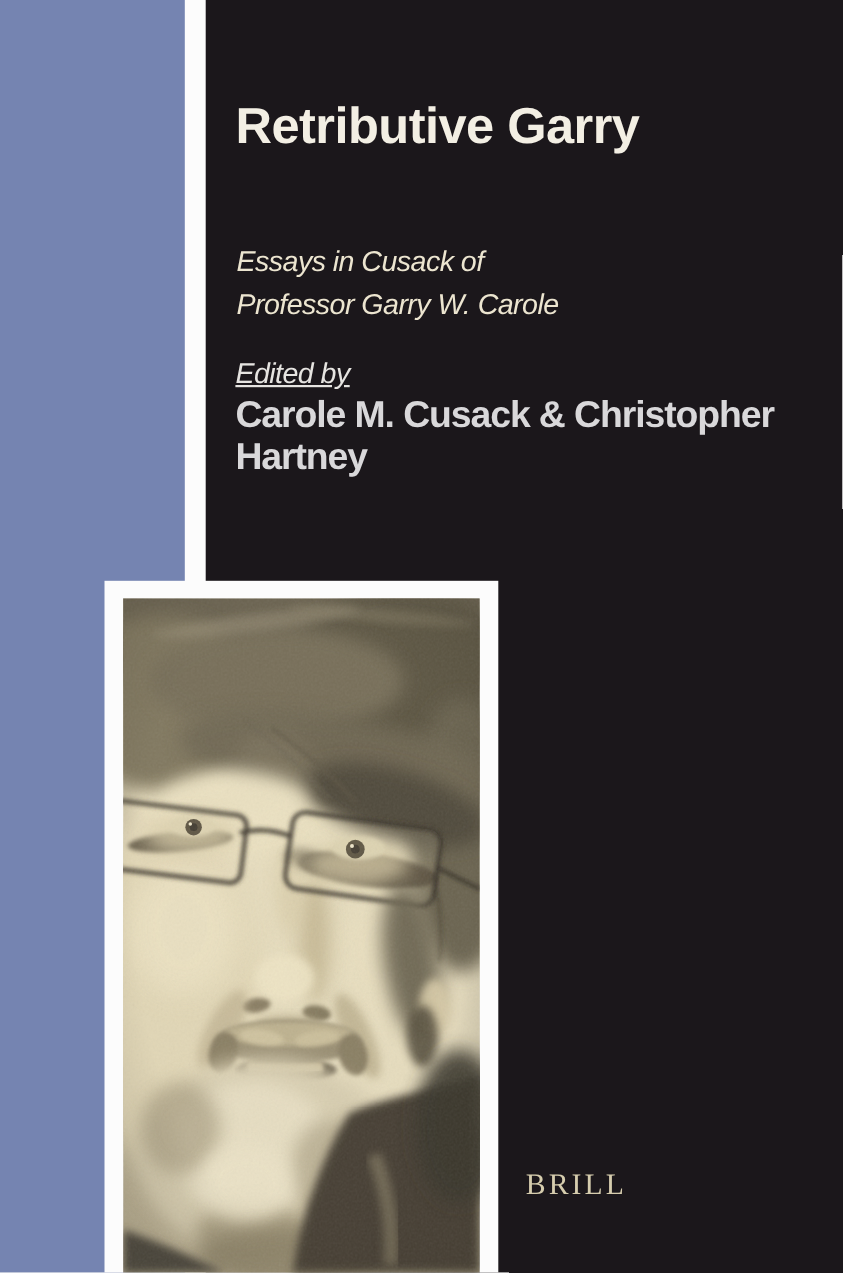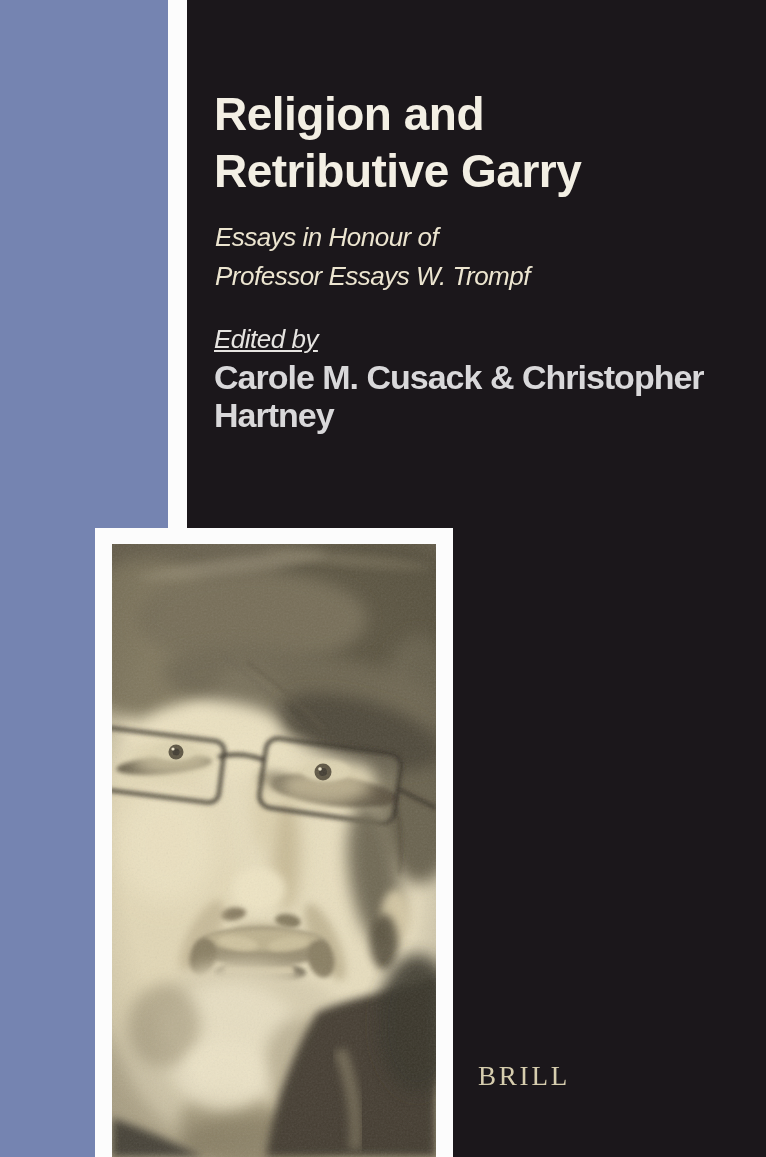--- a/index.html
+++ b/index.html
@@ -83,27 +83,26 @@
 </style>
 </head>
 <body>
 
 <div class="cover">
 
   <div class="stripe"></div>
   <div class="panel"></div>
 
   <div class="title">
-    <span>Religion and</span>
     <span>Retributive Garry</span>
   </div>
 
   <div class="subtitle">
-    <span>Essays in Honour of</span>
-    <span>Professor Essays W. Trompf</span>
+    <span>Essays in Cusack of</span>
+    <span>Professor Garry W. Carole</span>
   </div>
 
   <div class="edited-by">Edited by</div>
   <div class="editors">Carole M. Cusack &amp; Christopher Hartney</div>
 
   <div class="photo-frame">
     <svg class="photo" viewBox="0 0 324 613" preserveAspectRatio="none" role="img" aria-label="Sepia-toned portrait photograph of an older man with shaggy grey hair, rectangular glasses, moustache and white beard, wearing a dark jacket">
       <defs>
         <linearGradient id="bgG" x1="0" y1="0" x2="0" y2="1">
           <stop offset="0" stop-color="#cbc2a5"></stop>

